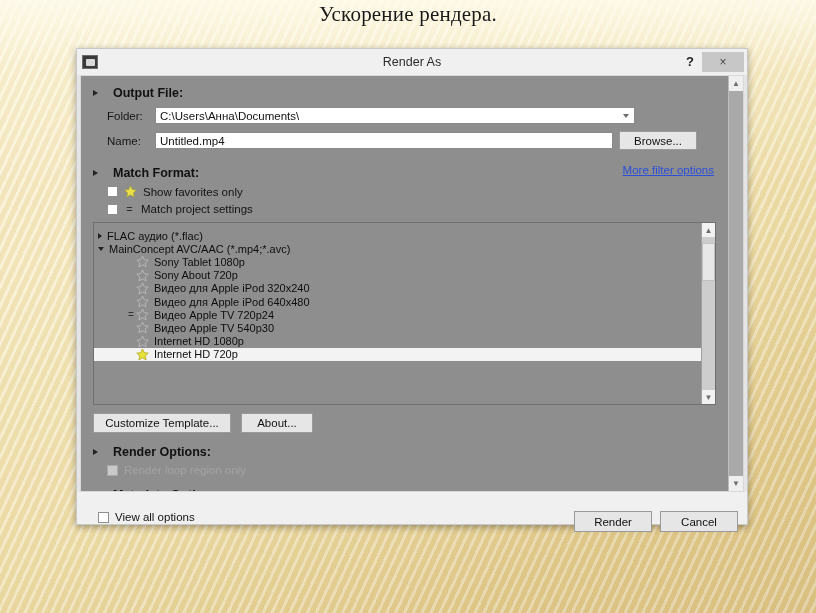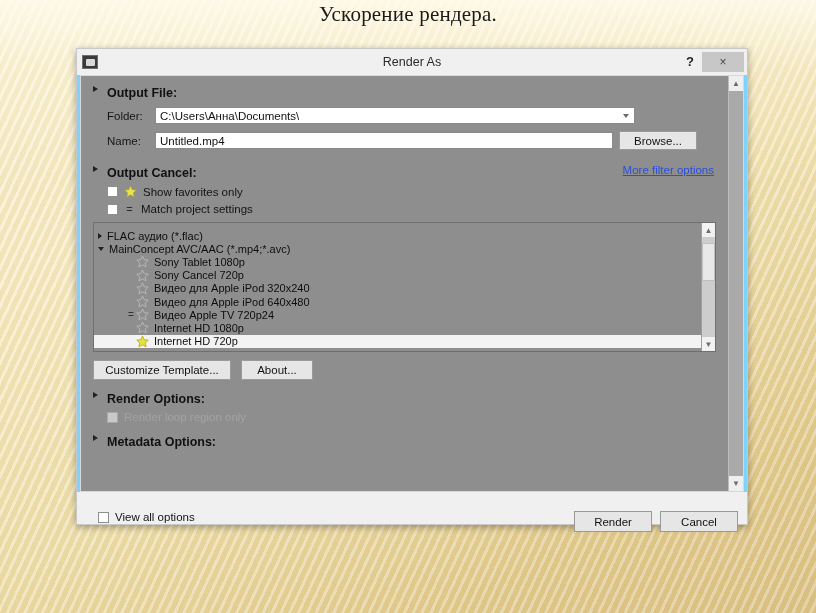--- a/index.html
+++ b/index.html
@@ -27,21 +27,21 @@
   
   #slide-title {
     position: absolute; top: 2px; left: 0; width: 100%;
     text-align: center;
     font-family: "Liberation Serif", serif;
     font-size: 21px; color: #1a1a1a; letter-spacing: .2px;
   }
   
   #dialog {
     position: absolute; left: 76px; top: 48px; width: 672px; height: 477px;
-    background: #7dd3fc;
+    background: #e5e5e5;
     border: 1px solid #c8c8c8;
     box-shadow: 0 2px 7px rgba(0,0,0,.35);
     display: flex; flex-direction: column;
   }
   .titlebar {
     height: 26px; background: #f0f0f0; position: relative; flex: 0 0 auto;
     display: flex; align-items: center;
   }
   .app-icon {
     width: 16px; height: 14px; margin-left: 5px; background: #3a3a3a;
@@ -76,21 +76,21 @@
     width: 15px; background: #a9a9a9; border-left: 1px solid #bdbdbd;
     display: flex; flex-direction: column; flex: 0 0 auto;
   }
   .sb-arrow {
     height: 15px; background: #efefef; display:flex; align-items:center; justify-content:center;
     font-size: 8px; color: #6d6d6d; flex: 0 0 auto;
   }
   .sb-track { flex: 1 1 auto; background: #a9a9a9; }
   
   .section {
-    display: flex; align-items: flex-start; gap: 9px;
+    display: flex; align-items: center; gap: 15px;
     font-size: 12.5px; font-weight: bold; color: #111;
   }
   .tri {
     width: 0; height: 0; border-left: 5px solid #222;
     border-top: 3.5px solid transparent; border-bottom: 3.5px solid transparent;
   }
   
   .field-row { display: flex; align-items: center; margin-top: 7px; }
   .field-label { width: 62px; font-size: 11.5px; color: #161616; padding-left: 14px; }
   .text-input {
@@ -122,21 +122,21 @@
   .eq-ico { width: 11px; font-size: 11px; color: #2d2d2d; text-align: center; line-height: 11px; }
   .star { width: 13px; height: 13px; flex: 0 0 auto; }
   .link {
     color: #2b4fd8; font-size: 11.5px; text-decoration: underline; cursor: pointer;
   }
   .format-head-row { display: flex; align-items: flex-start; margin-top: 4px; }
   .format-head-row .left { flex: 1 1 auto; }
   .format-head-row .right { padding-top: 6px; padding-right: 2px; }
   
   .listbox {
-    margin-top: 7px; height: 130px; background: #8e8e8e;
+    margin-top: 7px; height: 183px; background: #8e8e8e;
     border: 1px solid #6f6f6f; display: flex; overflow: hidden;
   }
   .list-inner { flex: 1 1 auto; overflow: hidden; position: relative; }
   .list-sb {
     width: 14px; background: #cfcfcf; border-left: 1px solid #9e9e9e;
     display: flex; flex-direction: column; flex: 0 0 auto;
   }
   .list-sb .sb-arrow { height: 14px; background: #f2f2f2; }
   .list-sb .sb-track { position: relative; background: #cdcdcd; }
   .list-sb .thumb {
@@ -210,21 +210,21 @@
         <div class="text-input name-input">
           <span>Untitled.mp4</span>
         </div>
         <div class="btn browse-btn">Browse...</div>
       </div>
 
       <div class="format-head-row">
         <div class="left">
           <div class="section sec-gap">
             <span class="tri"></span>
-            <span>Output Cancel:</span>
+            <span>Match Format:</span>
           </div>
 
           <div class="chk-row">
             <span class="chk"></span>
             <svg class="star" viewBox="0 0 20 20">
               <polygon points="10,1.5 12.6,7.2 18.8,7.9 14.2,12.1 15.5,18.2 10,15.1 4.5,18.2 5.8,12.1 1.2,7.9 7.4,7.2" fill="#e9e24a" stroke="#b8ae20" stroke-width="1"></polygon>
             </svg>
             <span class="chk-label">Show favorites only</span>
           </div>
 
@@ -255,21 +255,21 @@
               <svg viewBox="0 0 20 20" class="star" style="margin-right: 5px;">
                 <polygon points="10,1.5 12.6,7.2 18.8,7.9 14.2,12.1 15.5,18.2 10,15.1 4.5,18.2 5.8,12.1 1.2,7.9 7.4,7.2" fill="none" stroke="#b9b9b9" stroke-width="1.4"></polygon>
               </svg>
               <span>Sony Tablet 1080p</span>
             </div>
             <div class="list-row">
               <span class="eq-mark" style="margin-left: 28px;"></span>
               <svg viewBox="0 0 20 20" class="star" style="margin-right: 5px;">
                 <polygon points="10,1.5 12.6,7.2 18.8,7.9 14.2,12.1 15.5,18.2 10,15.1 4.5,18.2 5.8,12.1 1.2,7.9 7.4,7.2" fill="none" stroke="#b9b9b9" stroke-width="1.4"></polygon>
               </svg>
-              <span>Sony Cancel 720p</span>
+              <span>Sony About 720p</span>
             </div>
             <div class="list-row">
               <span class="eq-mark" style="margin-left: 28px;"></span>
               <svg viewBox="0 0 20 20" class="star" style="margin-right: 5px;">
                 <polygon points="10,1.5 12.6,7.2 18.8,7.9 14.2,12.1 15.5,18.2 10,15.1 4.5,18.2 5.8,12.1 1.2,7.9 7.4,7.2" fill="none" stroke="#b9b9b9" stroke-width="1.4"></polygon>
               </svg>
               <span>Видео для Apple iPod 320x240</span>
             </div>
             <div class="list-row">
               <span class="eq-mark" style="margin-left: 28px;"></span>
@@ -277,20 +277,27 @@
                 <polygon points="10,1.5 12.6,7.2 18.8,7.9 14.2,12.1 15.5,18.2 10,15.1 4.5,18.2 5.8,12.1 1.2,7.9 7.4,7.2" fill="none" stroke="#b9b9b9" stroke-width="1.4"></polygon>
               </svg>
               <span>Видео для Apple iPod 640x480</span>
             </div>
             <div class="list-row">
               <span class="eq-mark" style="margin-left: 28px;">=</span>
               <svg viewBox="0 0 20 20" class="star" style="margin-right: 5px;">
                 <polygon points="10,1.5 12.6,7.2 18.8,7.9 14.2,12.1 15.5,18.2 10,15.1 4.5,18.2 5.8,12.1 1.2,7.9 7.4,7.2" fill="none" stroke="#b9b9b9" stroke-width="1.4"></polygon>
               </svg>
               <span>Видео Apple TV 720p24</span>
+            </div>
+            <div class="list-row">
+              <span class="eq-mark" style="margin-left: 28px;"></span>
+              <svg viewBox="0 0 20 20" class="star" style="margin-right: 5px;">
+                <polygon points="10,1.5 12.6,7.2 18.8,7.9 14.2,12.1 15.5,18.2 10,15.1 4.5,18.2 5.8,12.1 1.2,7.9 7.4,7.2" fill="none" stroke="#b9b9b9" stroke-width="1.4"></polygon>
+              </svg>
+              <span>Видео Apple TV 540p30</span>
             </div>
             <div class="list-row">
               <span class="eq-mark" style="margin-left: 28px;"></span>
               <svg viewBox="0 0 20 20" class="star" style="margin-right: 5px;">
                 <polygon points="10,1.5 12.6,7.2 18.8,7.9 14.2,12.1 15.5,18.2 10,15.1 4.5,18.2 5.8,12.1 1.2,7.9 7.4,7.2" fill="none" stroke="#b9b9b9" stroke-width="1.4"></polygon>
               </svg>
               <span>Internet HD 1080p</span>
             </div>
             <div class="list-row selected">
               <span class="eq-mark" style="margin-left: 28px;"></span>

